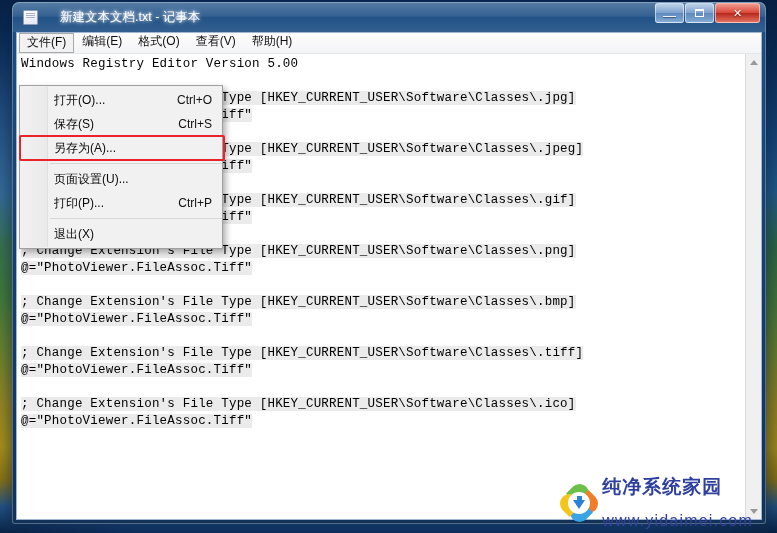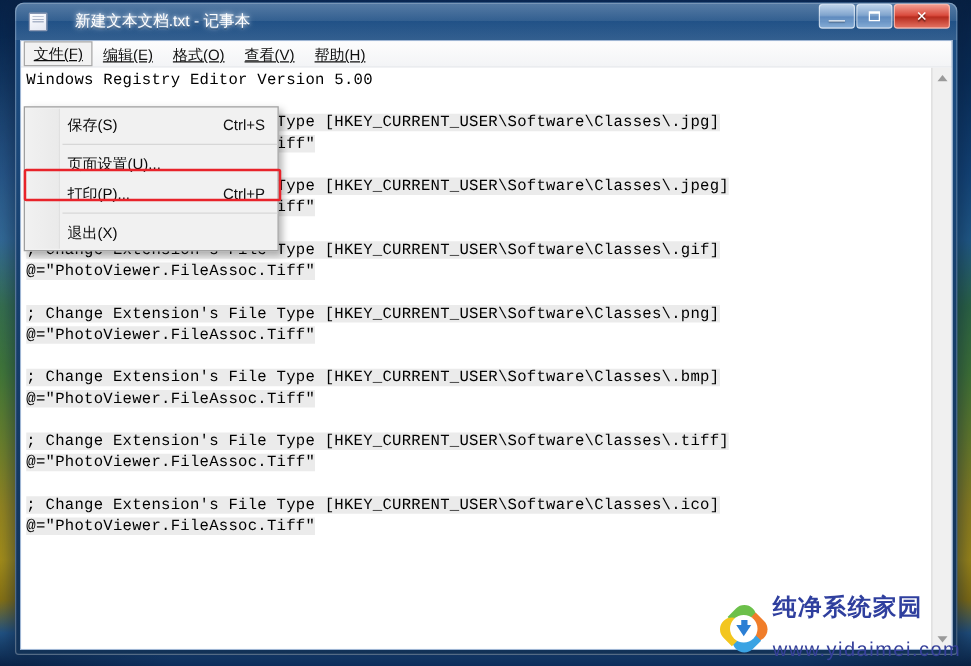--- a/index.html
+++ b/index.html
@@ -139,27 +139,26 @@
   #menubar {
     height: 21px;
     background: linear-gradient(180deg, #fdfdfd 0%, #f3f4f6 100%);
     border-bottom: 1px solid #e3e6ea;
     display: flex; align-items: stretch;
     padding-left: 2px;
     flex: none;
     position: relative; z-index: 40;
   }
   .menubar-item {
-    display: flex; align-items: flex-end;
+    display: flex; align-items: flex-start;
     padding: 0 8px;
     font-size: 12px;
     color: #101010;
     cursor: default;
     white-space: nowrap;
-    text-decoration: underline;
   }
   .menubar-item.active {
     border: 1px solid #a9a9a9;
     background: #f2f2f2;
     padding: 0 7px;
   }
 
   
   #editor {
     flex: 1;
@@ -258,21 +257,21 @@
     width: 206px; height: 26px;
     border: 2px solid #e8232a;
     border-radius: 2px;
     z-index: 5;
     pointer-events: none;
   }
 
   
   #watermark {
     position: absolute;
-    right: 8px; bottom: 4px;
+    right: 24px; bottom: 4px;
     display: flex; align-items: center;
     z-index: 80;
     pointer-events: none;
   }
   #wm-logo {
     position: relative;
     width: 36px; height: 36px;
     flex: none;
   }
   .petal {
@@ -404,22 +403,30 @@
           <div class="scroll-arrow down">
             <span class="tri"></span>
           </div>
         </div>
       </div>
 
       <div id="file-menu">
         <div id="file-menu-gutter"></div>
 
           <div class="menu-item">
+            <span class="label">打开(O)...</span>
+            <span class="accel">Ctrl+O</span>
+          </div>
+          <div class="menu-item">
             <span class="label">保存(S)</span>
             <span class="accel">Ctrl+S</span>
+          </div>
+          <div class="menu-item">
+            <span class="label">另存为(A)...</span>
+            <span class="accel"></span>
           </div>
           <div class="menu-sep"></div>
           <div class="menu-item">
             <span class="label">页面设置(U)...</span>
             <span class="accel"></span>
           </div>
           <div class="menu-item">
             <span class="label">打印(P)...</span>
             <span class="accel">Ctrl+P</span>
           </div>

